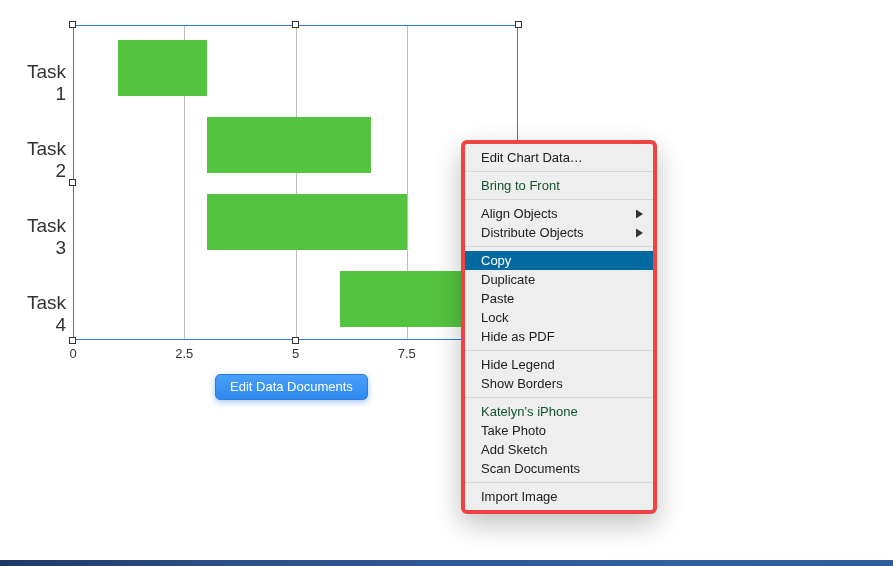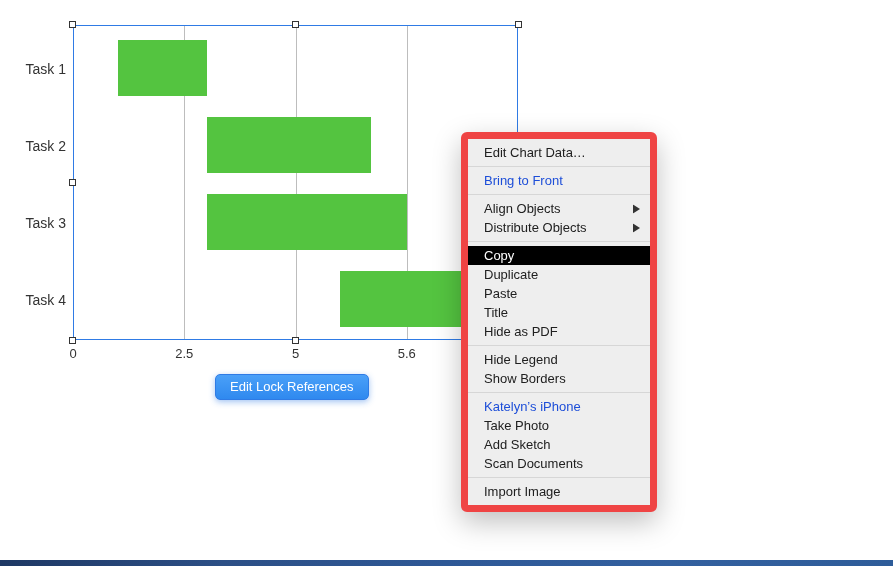--- a/index.html
+++ b/index.html
@@ -61,21 +61,21 @@
     top: 0; bottom: 0;
     width: 1px;
     background: #bdbdbd;
   }
   .y-label {
     position: absolute;
     left: -55px;
     width: 48px;
     text-align: right;
     color: #333;
-    font-size: 14px;
+    font-size: 19px;
   }
   .x-tick {
     position: absolute;
     top: 100%;
     margin-top: 6px;
     transform: translateX(-50%);
     color: #333;
     font-size: 13px;
   }
   .bar {
@@ -97,41 +97,41 @@
     font-size: 13px;
     line-height: 24px;
     box-shadow: 0 2px 6px rgba(47,123,229,.45);
     cursor: default;
   }
 
   
   .ctx-menu {
     position: absolute;
     left: 461px;
-    top: 132px;
+    top: 140px;
     width: 196px;
     background: #eeeeee;
-    border: 7px solid #ef4444;
+    border: 4px solid #ef4444;
     border-radius: 6px;
     box-shadow: 0 10px 28px rgba(0,0,0,.25);
     padding: 4px 0;
     font-size: 13px;
     color: #202020;
   }
   .ctx-item {
     display: flex;
     align-items: center;
     height: 19px;
     padding: 0 16px;
     white-space: nowrap;
     position: relative;
   }
-  .ctx-item.disabled { color: #1d4ed8; }
+  .ctx-item.disabled { color: #14532d; }
   .ctx-item.highlight {
-    background: #000000;
+    background: #0369a1;
     color: #fff;
   }
   .ctx-sep {
     height: 1px;
     margin: 4px 0;
     background: #d6d6d6;
   }
   .chevron {
     position: absolute;
     right: 10px;
@@ -157,34 +157,34 @@
     <div class="bar" style="top:246px; left:60%; width:35%;"></div>
 
     <span class="y-label" style="top:36px">Task 1</span>
     <span class="y-label" style="top:113px">Task 2</span>
     <span class="y-label" style="top:190px">Task 3</span>
     <span class="y-label" style="top:267px">Task 4</span>
 
     <span class="x-tick" style="left:0%">0</span>
     <span class="x-tick" style="left:25%">2.5</span>
     <span class="x-tick" style="left:50%">5</span>
-    <span class="x-tick" style="left:75%">5.6</span>
+    <span class="x-tick" style="left:75%">7.5</span>
   </div>
   <div class="sel-outline"></div>
   <div class="handle h-tl"></div>
   <div class="handle h-tm"></div>
   <div class="handle h-tr"></div>
   <div class="handle h-ml"></div>
   <div class="handle h-mr"></div>
   <div class="handle h-bl"></div>
   <div class="handle h-bm"></div>
   <div class="handle h-br"></div>
 </div>
 
-<div class="edit-btn">Edit Lock References</div>
+<div class="edit-btn">Edit Data Documents</div>
 
 <div class="ctx-menu">
   <div class="ctx-item">Edit Chart Data…</div>
   <div class="ctx-sep"></div>
   <div class="ctx-item disabled">Bring to Front</div>
   <div class="ctx-sep"></div>
   <div class="ctx-item">
     <span>Align Objects</span>
     <span class="chevron">
       <svg width="7" height="9" viewBox="0 0 7 9">
@@ -197,21 +197,21 @@
     <span class="chevron">
       <svg width="7" height="9" viewBox="0 0 7 9">
           <path d="M0 0 L7 4.5 L0 9 Z" fill="#333"></path>
         </svg>
     </span>
   </div>
   <div class="ctx-sep"></div>
   <div class="ctx-item highlight">Copy</div>
   <div class="ctx-item">Duplicate</div>
   <div class="ctx-item">Paste</div>
-  <div class="ctx-item">Title</div>
+  <div class="ctx-item">Lock</div>
   <div class="ctx-item">Hide as PDF</div>
   <div class="ctx-sep"></div>
   <div class="ctx-item">Hide Legend</div>
   <div class="ctx-item">Show Borders</div>
   <div class="ctx-sep"></div>
   <div class="ctx-item disabled">Katelyn’s iPhone</div>
   <div class="ctx-item">Take Photo</div>
   <div class="ctx-item">Add Sketch</div>
   <div class="ctx-item">Scan Documents</div>
   <div class="ctx-sep"></div>

